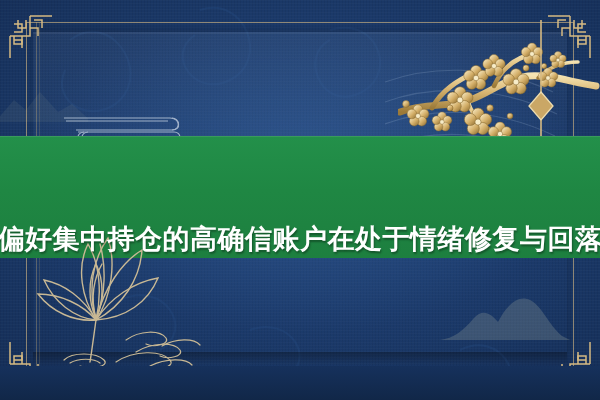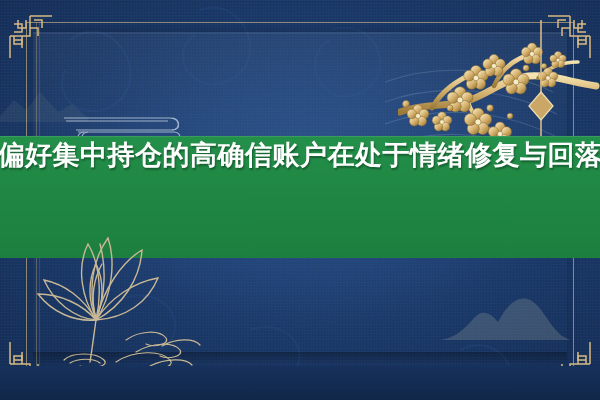--- a/index.html
+++ b/index.html
@@ -57,21 +57,21 @@
   .c-br{right:8px;bottom:14px;transform:scale(-1,-1);}
 
   
   .band{
     position:absolute;left:0;right:0;top:136px;height:122px;
     background:linear-gradient(180deg,#23904a 0%,#1f8743 45%,#1d7f3f 100%);
     box-shadow:0 1px 0 rgba(255,255,255,.10) inset;
   }
   .band-text{
     position:absolute;left:0;right:0;top:136px;height:122px;
-    display:flex;flex-direction:column;align-items:center;justify-content:flex-start;
+    display:flex;flex-direction:column;align-items:center;justify-content:flex-end;
     gap:2px;
   }
   .band-text .line{
     font-size:27px;font-weight:bold;color:#ffffff;
     letter-spacing:.5px;line-height:1.42;
     text-shadow:1px 2px 2px rgba(0,0,0,.34);
     white-space:nowrap;
   }
 
   

